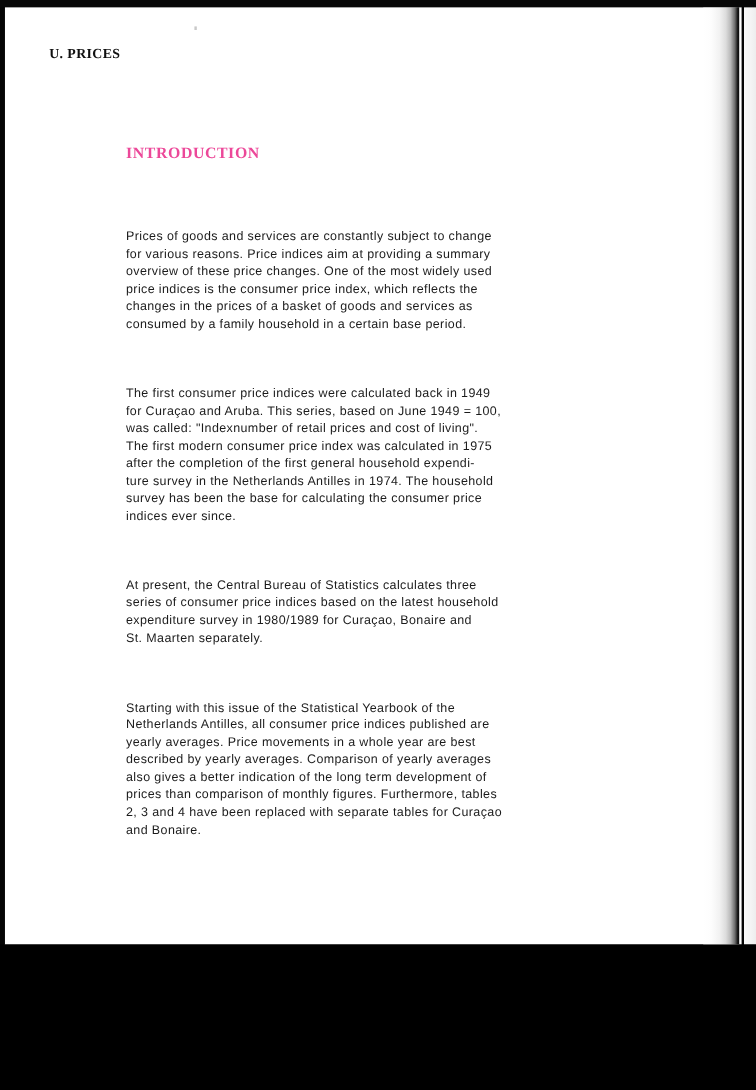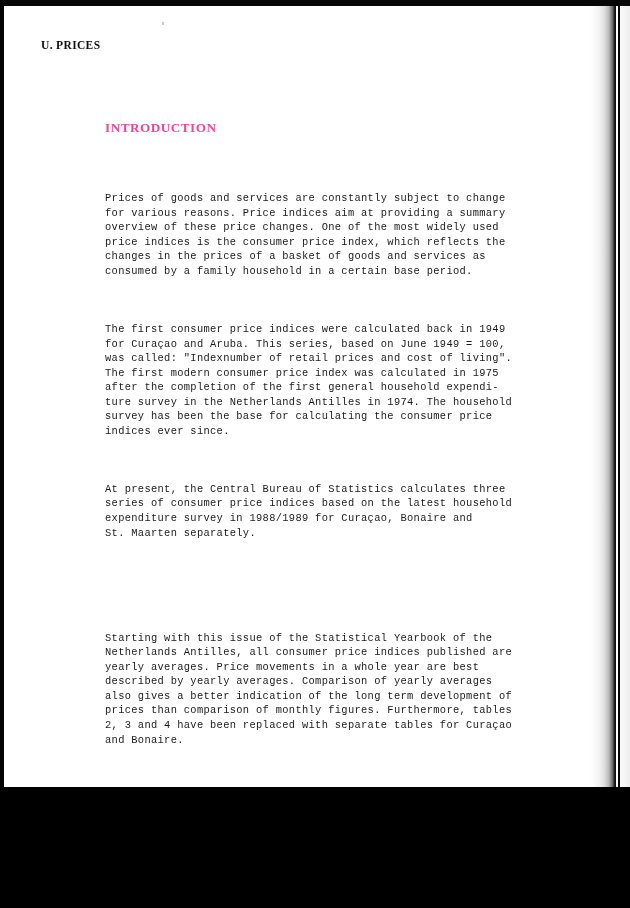--- a/index.html
+++ b/index.html
@@ -115,33 +115,33 @@
     color: #ec4899;
     white-space: pre;
   }
 
   
   #body-text {
     position: absolute;
     left: 105px;
     top: 162px;
     width: 492px;
-    font-family: Liberation Mono, monospace;
+    font-family: Liberation Sans, sans-serif;
     font-size: 10.4px;
     line-height: 14.55px;
     letter-spacing: 0.33px;
     color: #1b1b1b;
     white-space: pre;
   }
   .para {
     margin: 0 0 14.5px 0;
     padding: 0;
     white-space: pre;
   }
-  .para:last-child { margin-bottom: 0; margin-top: 47px; }
+  .para:last-child { margin-bottom: 0; }
 
   
   #folio {
     position: absolute;
     left: 42px;
     top: 872px;
     font-family: "DejaVu Sans Mono", "Liberation Mono", monospace;
     font-size: 10.4px;
     letter-spacing: 0.4px;
     color: #585858;
@@ -182,21 +182,21 @@
     <p class="para">The first consumer price indices were calculated back in 1949
 for Curaçao and Aruba. This series, based on June 1949 = 100,
 was called: "Indexnumber of retail prices and cost of living".
 The first modern consumer price index was calculated in 1975
 after the completion of the first general household expendi-
 ture survey in the Netherlands Antilles in 1974. The household
 survey has been the base for calculating the consumer price
 indices ever since.</p>
     <p class="para">At present, the Central Bureau of Statistics calculates three
 series of consumer price indices based on the latest household
-expenditure survey in 1988/1989 for Curaçao, Bonaire and
+expenditure survey in 1980/1989 for Curaçao, Bonaire and
 St. Maarten separately.</p>
     <p class="para">Starting with this issue of the Statistical Yearbook of the
 Netherlands Antilles, all consumer price indices published are
 yearly averages. Price movements in a whole year are best
 described by yearly averages. Comparison of yearly averages
 also gives a better indication of the long term development of
 prices than comparison of monthly figures. Furthermore, tables
 2, 3 and 4 have been replaced with separate tables for Curaçao
 and Bonaire.</p>
   </div>

